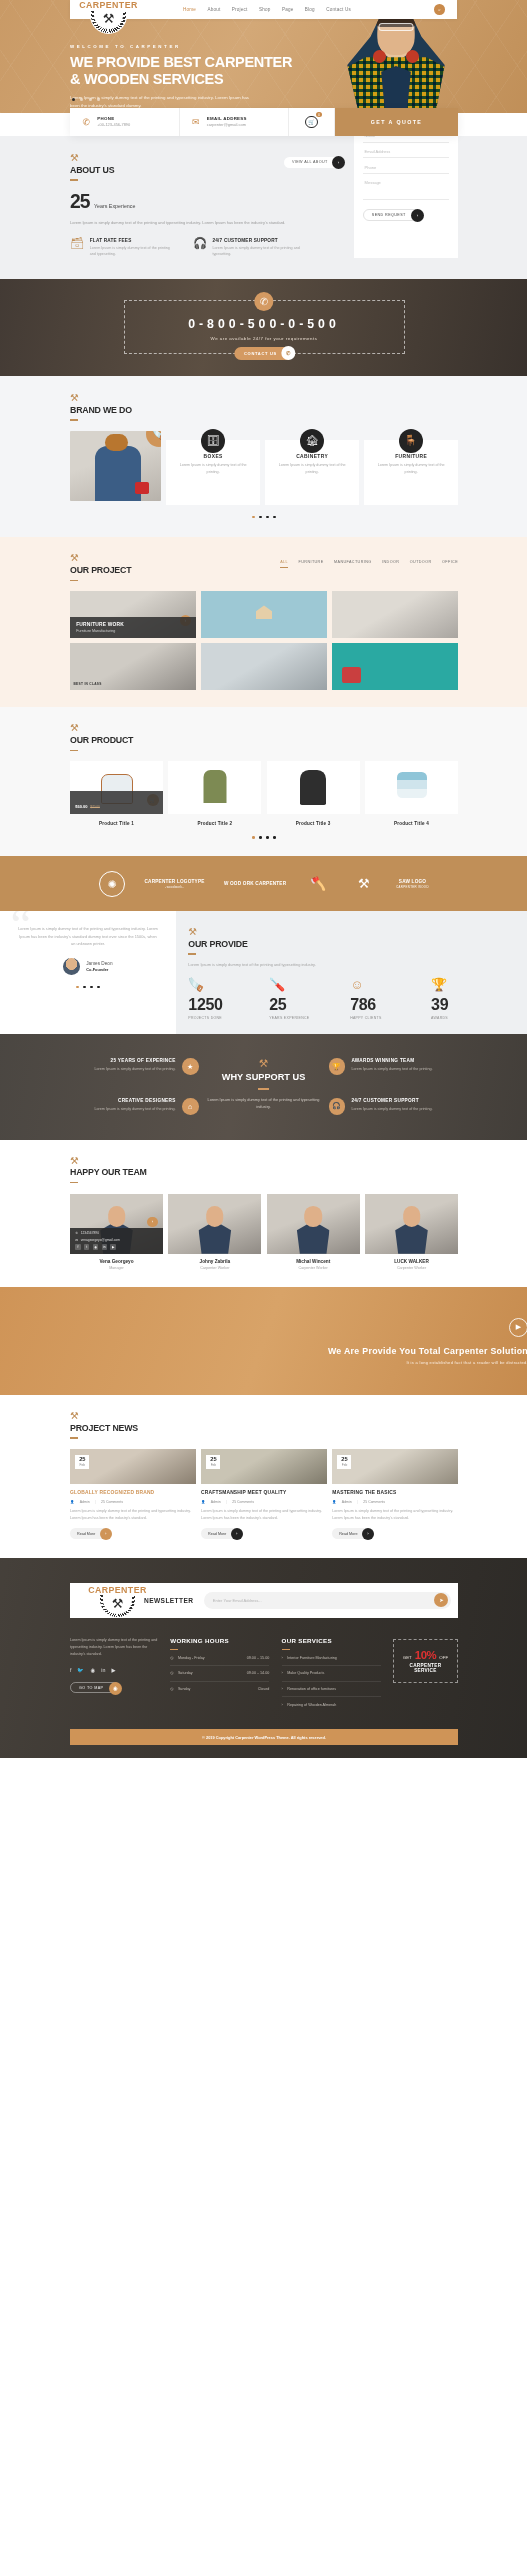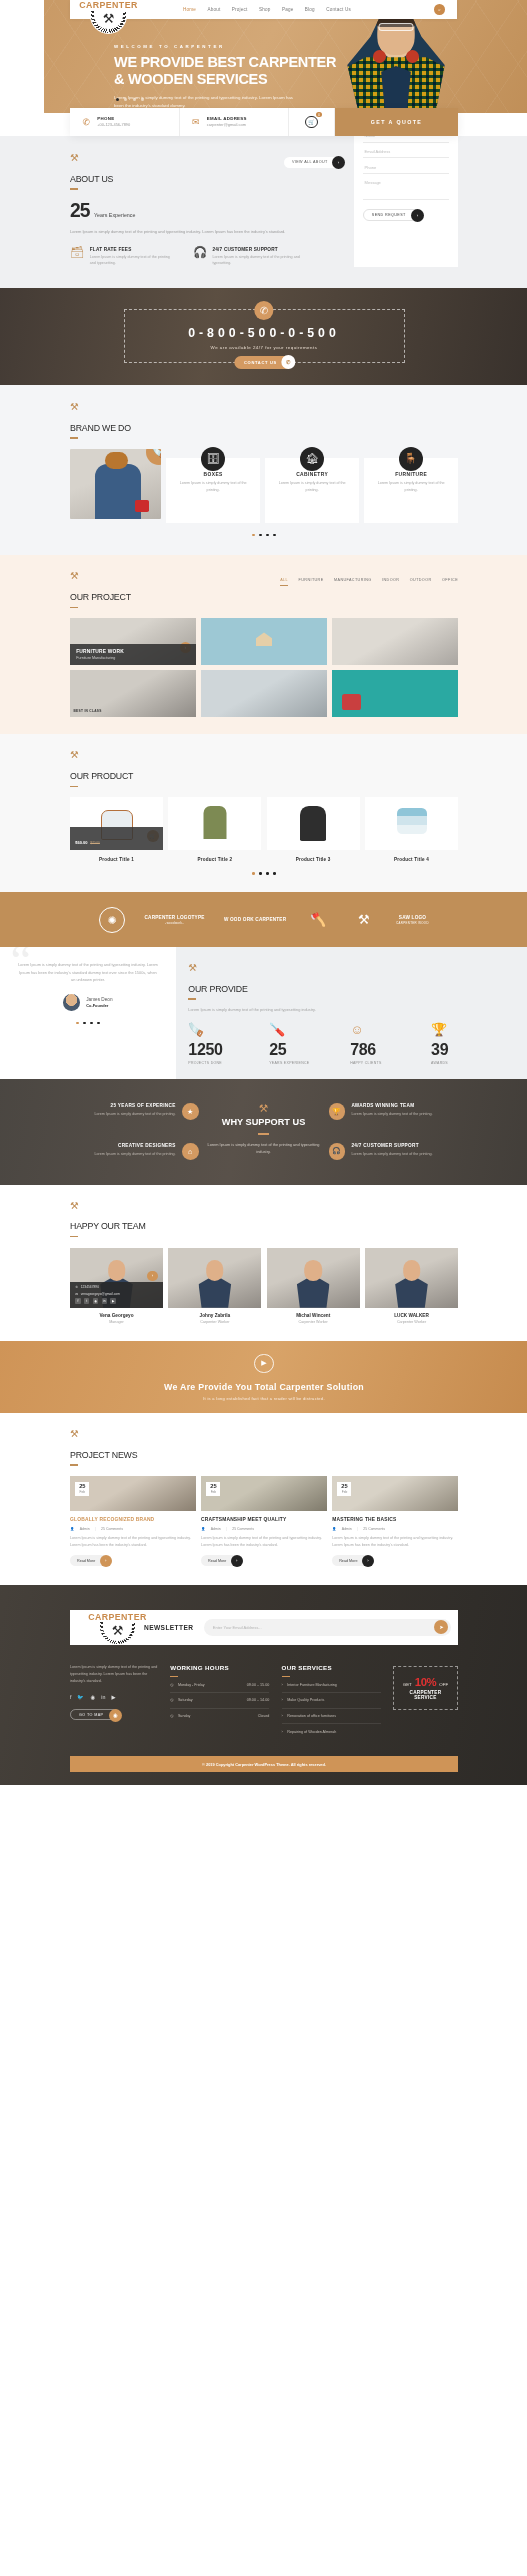--- a/index.html
+++ b/index.html
@@ -54,21 +54,20 @@
     position: absolute; right: 12.3px; top: 4.4px; width: 10.6px; height: 10.6px;
     background: #c98a4b; border-radius: 50%; display: flex;
     align-items: center; justify-content: center; color: #fff; font-size: 4.4px;
   }
 
   
   .hero {
     height: 113px; position: relative;
     background: linear-gradient(120deg, #c99a66 0%, #d3a877 45%, #c08f58 100%);
     overflow: hidden;
-    margin-left: 44px;
   }
   .hero:before {
     content: ""; position: absolute; inset: 0;
     background:
       repeating-linear-gradient(56deg, rgba(255,255,255,.05) 0 0.9px, transparent 0.9px 35px),
       repeating-linear-gradient(-56deg, rgba(255,255,255,.05) 0 0.9px, transparent 0.9px 35px);
   }
   .hero-inner { position: absolute; left: 70px; top: 44px; width: 246px; z-index: 5; }
   .hero-eyebrow {
     font-size: 4.4px; letter-spacing: 2.6px; color: #fff; font-weight: bold;
@@ -146,21 +145,21 @@
   .cb-quote { width: 123px; background: #c08f58; color: #fff; display: flex;
               align-items: center; justify-content: center; font-size: 5.3px;
               letter-spacing: 1.4px; font-weight: bold; }
 
   
   .about { background: #eff0f2; padding: 17.6px 0 21px; position: relative; }
   .about-row { display: flex; margin: 0 70px; gap: 0; }
   .about-left { flex: 1; padding-right: 12.3px; }
   .sec-head { position: relative; }
   .axe-mark { font-size: 9.7px; color: #c08f58; line-height: 9.7px; }
-  .sec-title { font-size: 8.8px; font-weight: normal; letter-spacing: -0.2px; margin-top: 11px; }
+  .sec-title { font-size: 8.8px; font-weight: bold; letter-spacing: -0.2px; margin-top: 2px; }
   .sec-rule { width: 8px; height: 1.3px; background: #c08f58; margin-top: 4.4px; }
   .viewall {
     position: absolute; right: 0; top: 3.5px; display: inline-flex; align-items: center;
     height: 11.4px; background: #fff; border-radius: 7px; padding: 0 14px 0 8px;
     font-size: 3.7px; letter-spacing: 0.4px; color: #555;
   }
   .viewall .knob { position: absolute; right: -3.5px; top: -0.9px; width: 13px; height: 13px;
                    background: #232323; border-radius: 50%; color: #fff; font-size: 4.4px;
                    display: flex; align-items: center; justify-content: center; }
   .yearsrow { display: flex; align-items: baseline; gap: 4.4px; margin-top: 10.6px; }
@@ -379,22 +378,22 @@
   .team-ov .soc i { width: 5.3px; height: 5.3px; background: rgba(255,255,255,.22); border-radius: 0.9px;
                     font-size: 3.2px; color: #fff; display: flex; align-items: center;
                     justify-content: center; font-style: normal; }
   .team-knob { position: absolute; right: 5.3px; top: 23px; width: 10.6px; height: 10.6px;
                background: #cf9457; border-radius: 50%; color: #fff; font-size: 4.4px;
                display: flex; align-items: center; justify-content: center; }
   .team-n { font-size: 4.7px; font-weight: bold; margin-top: 5.3px; }
   .team-r { font-size: 3.7px; color: #a5a5a5; margin-top: 1.8px; }
 
   
-  .vcta { height: 72px; position: relative; display: flex; flex-direction: column;
-          align-items: center; justify-content: center;
+  .vcta { height: 108px; position: relative; display: flex; flex-direction: column;
+          align-items: flex-end; justify-content: center;
           background: linear-gradient(110deg, #cf9457 0%, #d8a368 50%, #c68b4e 100%); }
   .vplay { width: 19.3px; height: 19.3px; border: 0.9px solid rgba(255,255,255,.85); border-radius: 50%;
            display: flex; align-items: center; justify-content: center; color: #fff; font-size: 7px; }
   .vtitle { font-size: 8.8px; font-weight: bold; color: #fff; margin-top: 8.8px; letter-spacing: 0.3px; }
   .vsub { font-size: 4px; color: #fbeee2; margin-top: 4.4px; letter-spacing: 0.3px; }
 
   
   .news { background: #fff; padding: 16px 0 19.3px; }
   .news-head { margin: 0 70px; }
   .news-row { display: flex; gap: 5.3px; margin: 10.6px 70px 0; }

